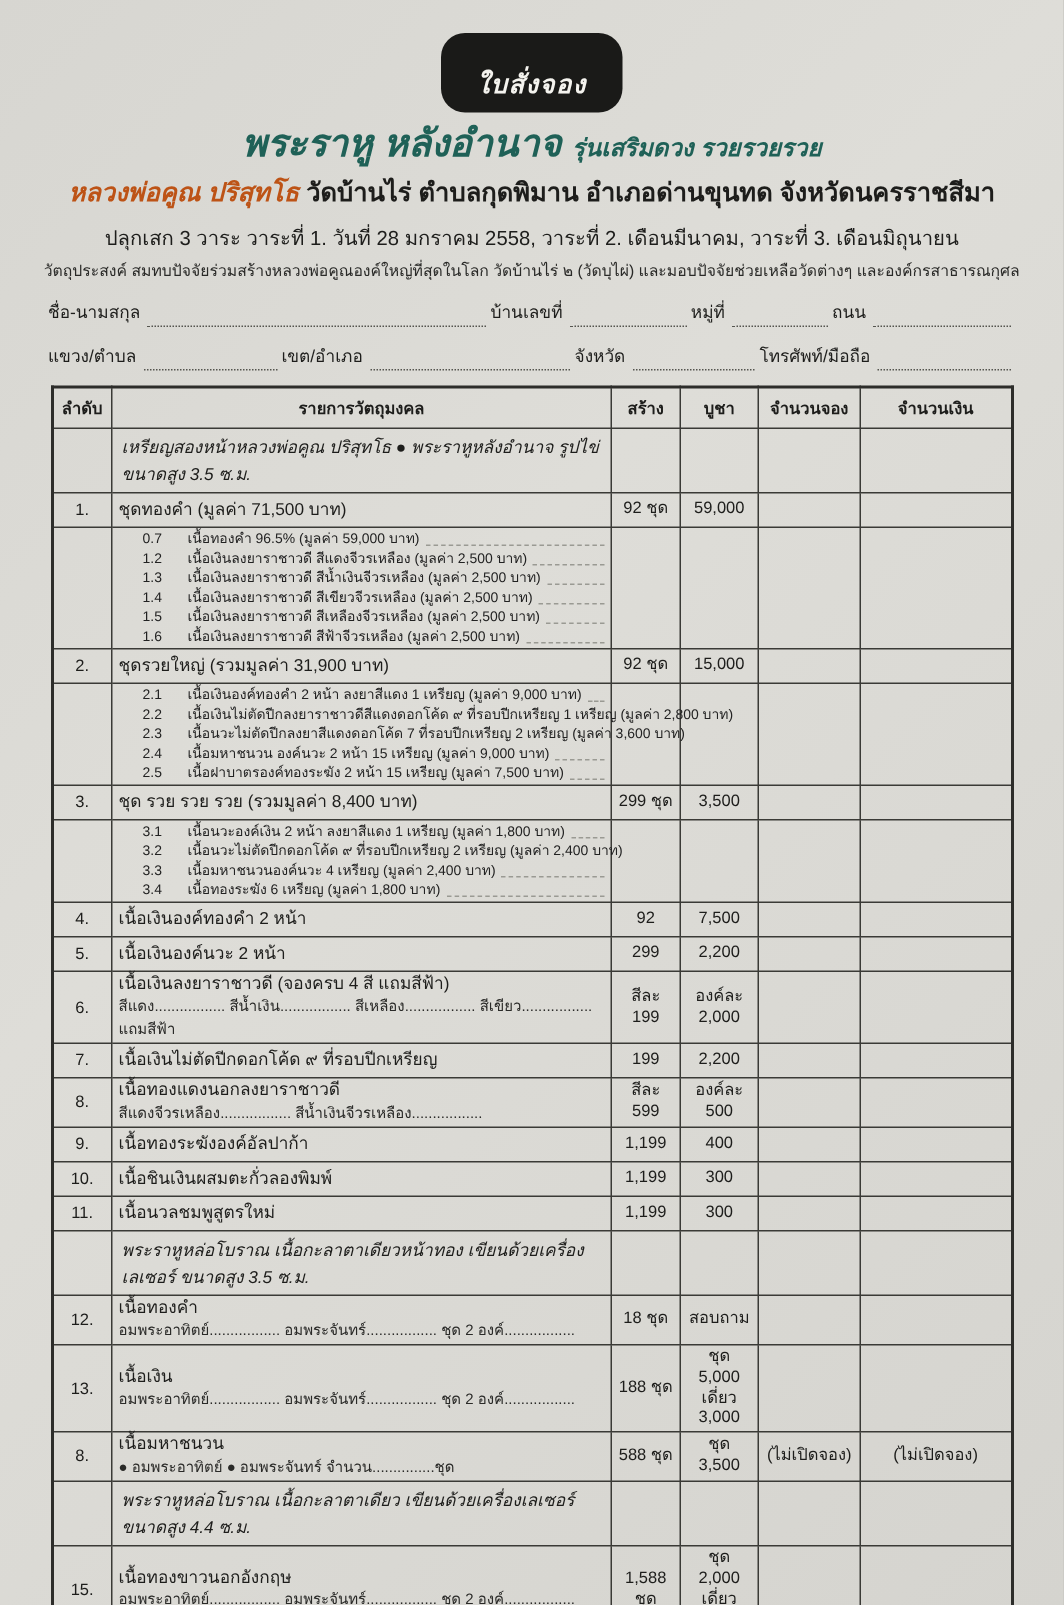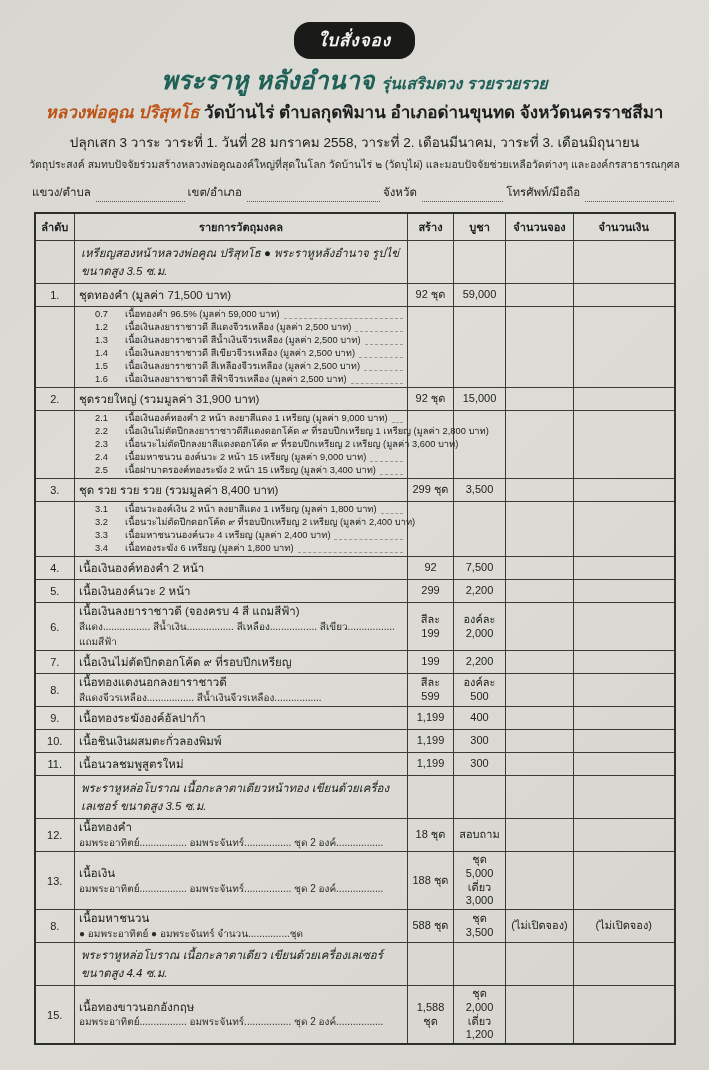--- a/index.html
+++ b/index.html
@@ -15,21 +15,21 @@
     background:linear-gradient(135deg,#d7d6d1 0%,#deddd8 40%,#d5d4cf 100%);
     box-sizing:border-box;
     padding:16px 18px 10px 18px;
     overflow:hidden;
   }
   
   .badge-wrap{text-align:center;margin-top:6px;}
   .badge{
     display:inline-block;background:#1a1a18;color:#f4f3ee;
     font-style:italic;font-weight:bold;font-size:17px;
-    padding:4px 24px 6px;border-radius:16px;letter-spacing:1px;
+    padding:20px 24px 6px;border-radius:16px;letter-spacing:1px;
   }
   .title1{
     text-align:center;margin-top:8px;
     color:#1f6157;font-weight:bold;font-style:italic;
     font-size:25px;line-height:1.05;
   }
   .title1 .sub{font-size:16px;font-weight:bold;}
   .title2{
     text-align:center;margin-top:5px;font-size:17px;font-weight:bold;
   }
@@ -86,20 +86,30 @@
   </div>
 
   <div class="title2">
     <span class="nm">หลวงพ่อคูณ ปริสุทโธ</span>
     <span>วัดบ้านไร่ ตำบลกุดพิมาน อำเภอด่านขุนทด จังหวัดนครราชสีมา</span>
   </div>
 
   <div class="line3">ปลุกเสก 3 วาระ วาระที่ 1. วันที่ 28 มกราคม 2558, วาระที่ 2. เดือนมีนาคม, วาระที่ 3. เดือนมิถุนายน</div>
   <div class="line4">วัตถุประสงค์ สมทบปัจจัยร่วมสร้างหลวงพ่อคูณองค์ใหญ่ที่สุดในโลก วัดบ้านไร่ ๒ (วัดบุไผ่) และมอบปัจจัยช่วยเหลือวัดต่างๆ และองค์กรสาธารณกุศล</div>
 
+  <div class="formline">
+    <span class="lab">ชื่อ-นามสกุล</span>
+    <span class="fill" style="flex:3.2"></span>
+    <span class="lab">บ้านเลขที่</span>
+    <span class="fill" style="flex:1.1"></span>
+    <span class="lab">หมู่ที่</span>
+    <span class="fill" style="flex:0.9"></span>
+    <span class="lab">ถนน</span>
+    <span class="fill" style="flex:1.3"></span>
+  </div>
 
   <div class="formline">
     <span class="lab">แขวง/ตำบล</span>
     <span class="fill" style="flex:1.2"></span>
     <span class="lab">เขต/อำเภอ</span>
     <span class="fill" style="flex:1.8"></span>
     <span class="lab">จังหวัด</span>
     <span class="fill" style="flex:1.1"></span>
     <span class="lab">โทรศัพท์/มือถือ</span>
     <span class="fill" style="flex:1.2"></span>
@@ -202,31 +212,31 @@
               <span class="stx">เนื้อเงินองค์ทองคำ 2 หน้า ลงยาสีแดง 1 เหรียญ (มูลค่า 9,000 บาท)</span>
               <span class="sfill"></span>
             </div>
             <div class="sub-line">
               <span class="sno">2.2</span>
               <span class="stx">เนื้อเงินไม่ตัดปีกลงยาราชาวดีสีแดงดอกโค้ด ๙ ที่รอบปีกเหรียญ 1 เหรียญ (มูลค่า 2,800 บาท)</span>
               <span class="sfill"></span>
             </div>
             <div class="sub-line">
               <span class="sno">2.3</span>
-              <span class="stx">เนื้อนวะไม่ตัดปีกลงยาสีแดงดอกโค้ด ๙ ที่รอบปีกเหรียญ 2 เหรียญ (มูลค่า 3,600 บาท)</span>
+              <span class="stx">เนื้อนวะไม่ตัดปีกลงยาสีแดงดอกโค้ด 7 ที่รอบปีกเหรียญ 2 เหรียญ (มูลค่า 3,600 บาท)</span>
               <span class="sfill"></span>
             </div>
             <div class="sub-line">
               <span class="sno">2.4</span>
               <span class="stx">เนื้อมหาชนวน องค์นวะ 2 หน้า 15 เหรียญ (มูลค่า 9,000 บาท)</span>
               <span class="sfill"></span>
             </div>
             <div class="sub-line">
               <span class="sno">2.5</span>
-              <span class="stx">เนื้อฝาบาตรองค์ทองระฆัง 2 หน้า 15 เหรียญ (มูลค่า 3,400 บาท)</span>
+              <span class="stx">เนื้อฝาบาตรองค์ทองระฆัง 2 หน้า 15 เหรียญ (มูลค่า 7,500 บาท)</span>
               <span class="sfill"></span>
             </div>
           </td>
           <td></td>
           <td></td>
           <td></td>
           <td></td>
         </tr>
         <tr class="row-item">
           <td class="c-no">3.</td>

